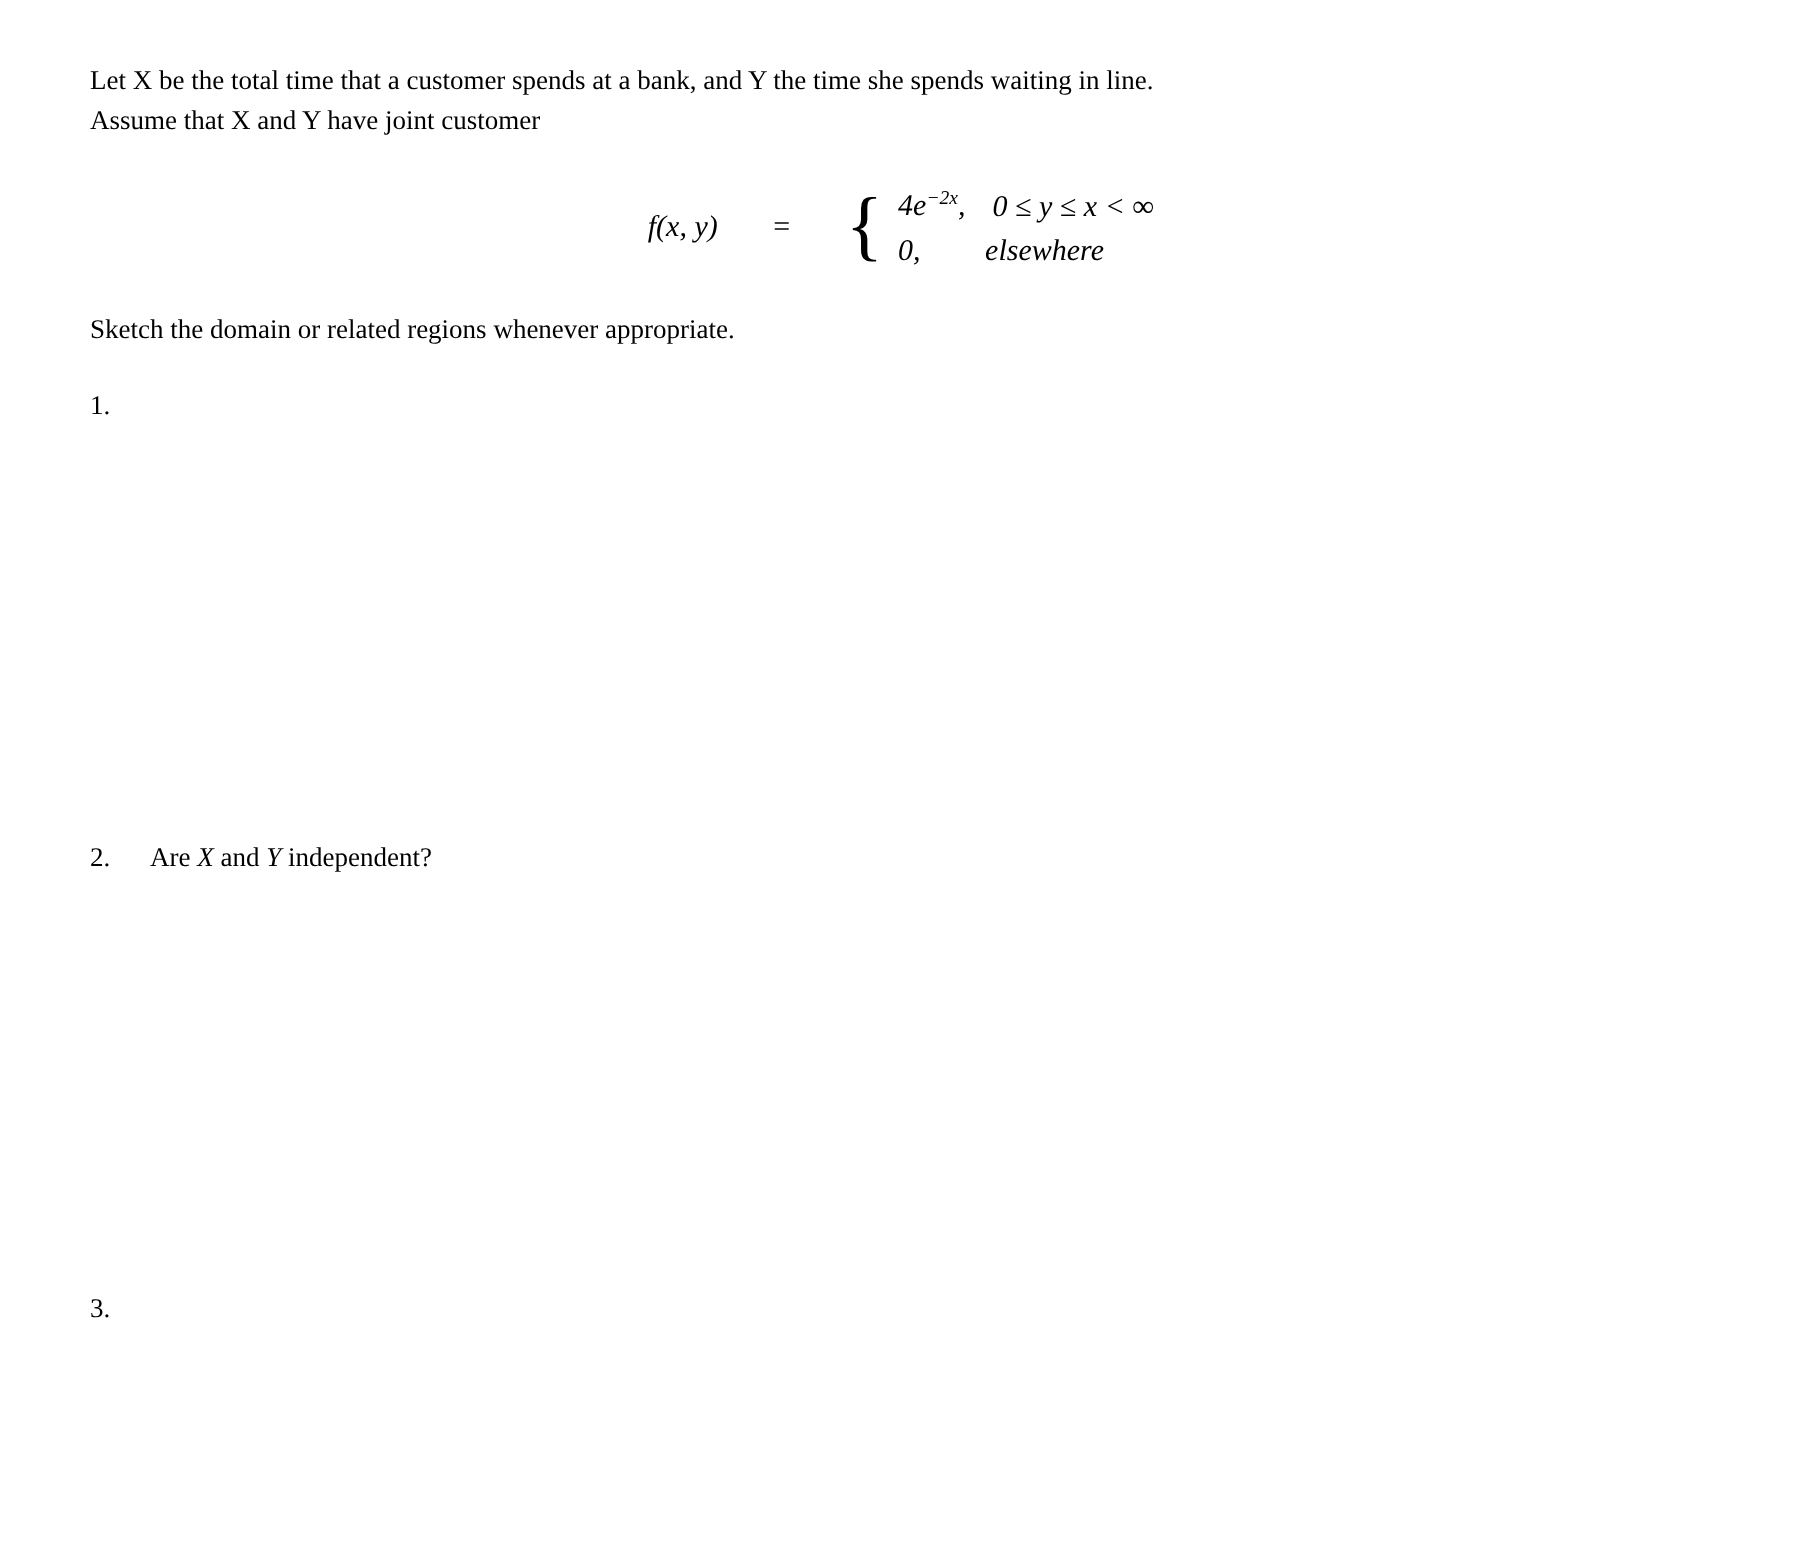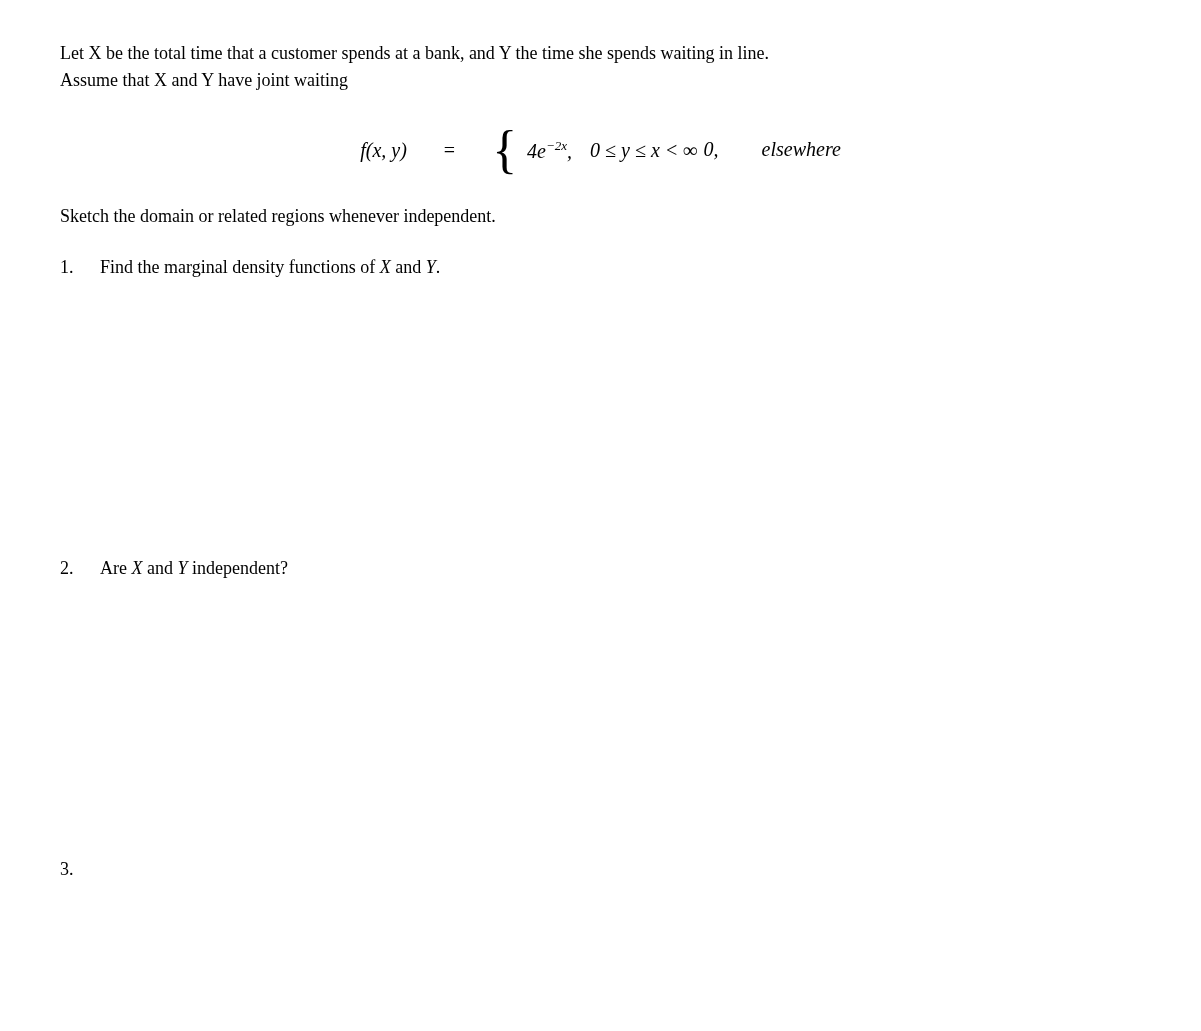--- a/index.html
+++ b/index.html
@@ -50,21 +50,21 @@
     .big-brace {
       font-size: 52px;
       font-weight: 100;
       line-height: 1;
       margin-right: 10px;
       font-family: "Times New Roman", Times, serif;
     }
 
     .cases-table {
       display: flex;
-      flex-direction: row;
+      flex-direction: column;
       gap: 6px;
       justify-content: center;
     }
 
     .case-row {
       display: flex;
       align-items: baseline;
       gap: 18px;
       font-size: 20px;
     }
@@ -106,21 +106,21 @@
     sup {
       font-size: 13px;
       vertical-align: super;
     }
   </style>
 </head>
 <body>
 
 <div class="intro-text">
   <span>Let X be the total time that a customer spends at a bank, and Y the time she spends waiting in line.</span><br>
-  <span>Assume that X and Y have joint waiting</span>
+  <span>Assume that X and Y have joint customer</span>
 </div>
 
 <div class="formula-block">
   <span class="formula-lhs"><i>f</i>(<i>x</i>, <i>y</i>)</span>
   <span class="equals">=</span>
   <div class="brace-container">
     <span class="big-brace">{</span>
     <div class="cases-table">
       <div class="case-row">
         <span class="case-expr">4<i>e</i><sup>−2<i>x</i></sup>,</span>
@@ -128,27 +128,26 @@
       </div>
       <div class="case-row">
         <span class="case-expr">0,</span>
         <span class="case-condition">&nbsp;&nbsp;&nbsp;&nbsp;&nbsp;elsewhere</span>
       </div>
     </div>
   </div>
 </div>
 
 <div class="sketch-text">
-  <span>Sketch the domain or related regions whenever independent.</span>
+  <span>Sketch the domain or related regions whenever appropriate.</span>
 </div>
 
 <div class="question">
   <div class="question-header">
     <span class="question-number">1.</span>
-    <span class="question-text">Find the marginal density functions of <i>X</i> and <i>Y</i>.</span>
   </div>
 </div>
 
 <div class="question" style="margin-top: 280px;">
   <div class="question-header">
     <span class="question-number">2.</span>
     <span class="question-text">Are <i>X</i> and <i>Y</i> independent?</span>
   </div>
 </div>
 

